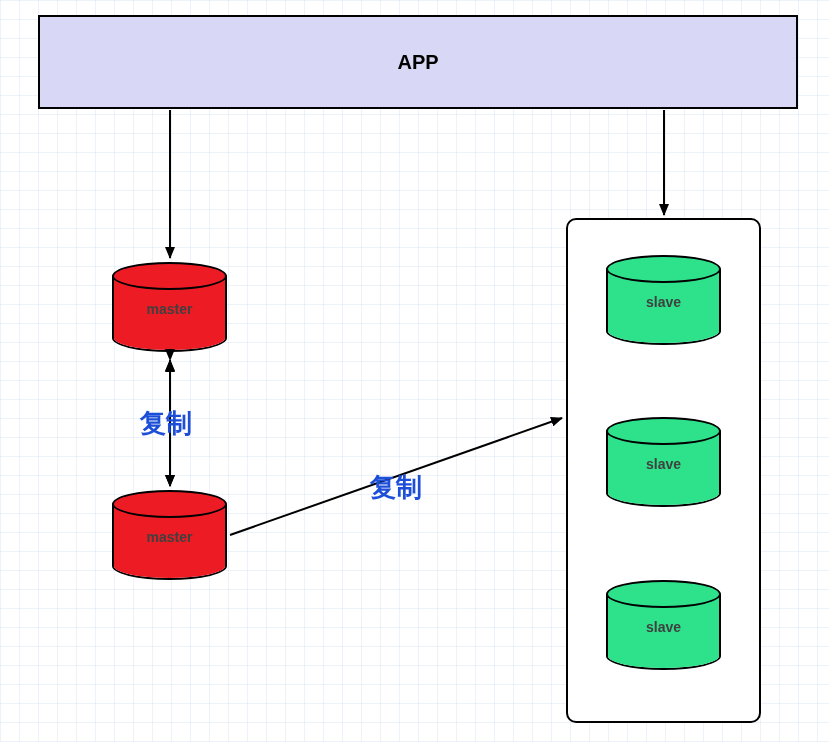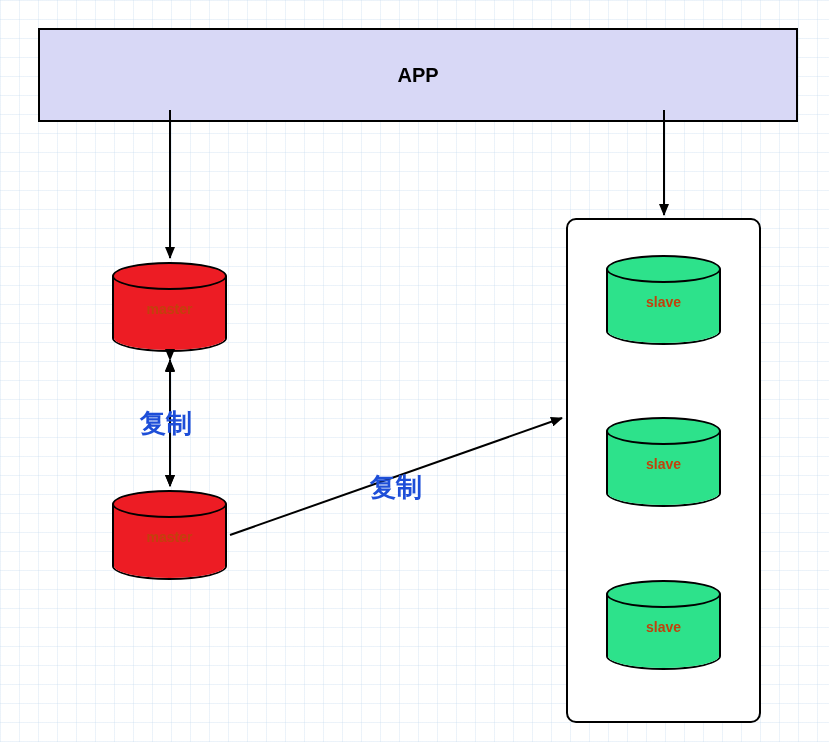--- a/index.html
+++ b/index.html
@@ -83,21 +83,21 @@
   .db.green .top, .db.green .fill, .db.green .bottom-fill { background: #2de28b; }
   .db .label {
     position: absolute;
     left: 0; right: 0;
     top: 50%;
     transform: translateY(-40%);
     text-align: center;
     font-weight: bold;
     font-size: 14px;
     z-index: 3;
-    color: #c2410c;
+    color: #404040;
   }
   .edge-label {
     position: absolute;
     font-size: 26px;
     font-weight: bold;
     color: #1d4ed8;
     z-index: 5;
   }
   svg.arrows {
     position: absolute;
@@ -105,21 +105,21 @@
     z-index: 4;
     pointer-events: none;
   }
 </style>
 </head>
 <body>
 
 <div class="stage">
   <div class="grid-bg"></div>
 
-  <div class="box app-box" style="left:38px; top:15px; width:760px; height:94px;margin-top:13px;">
+  <div class="box app-box" style="left:38px; top:15px; width:760px; height:94px;">
     <span>APP</span>
   </div>
 
   <div class="box slave-container" style="left:566px; top:218px; width:195px; height:505px;"></div>
 
   <div class="db red" style="left:112px; top:262px;">
     <div class="bottom"></div>
     <div class="bottom-fill"></div>
     <div class="fill"></div>
     <div class="body"></div>

